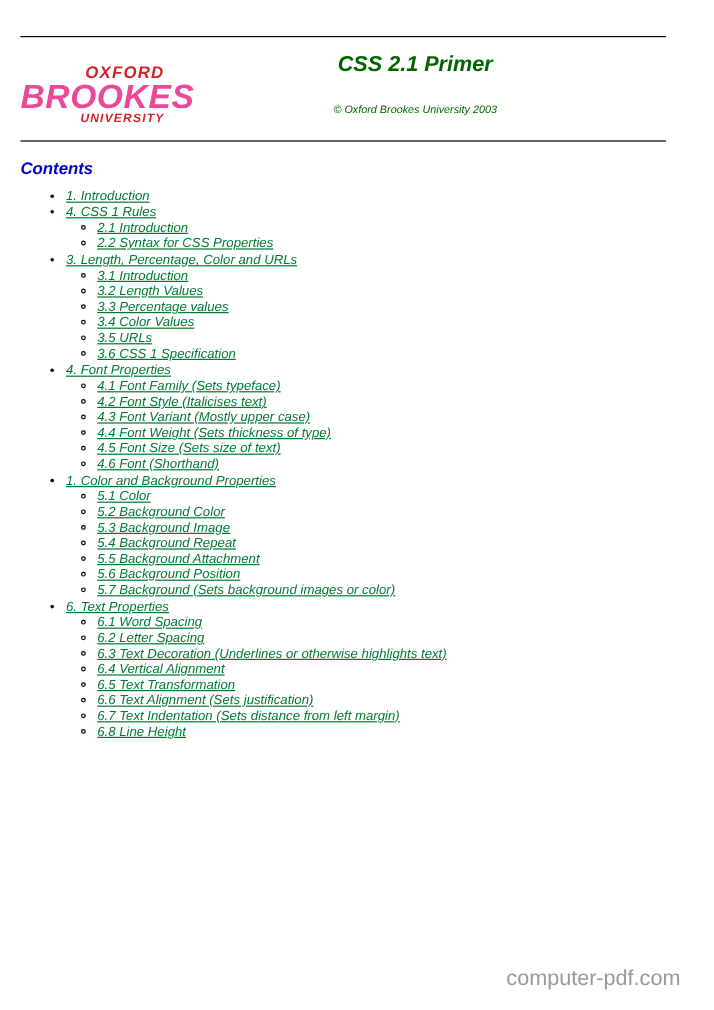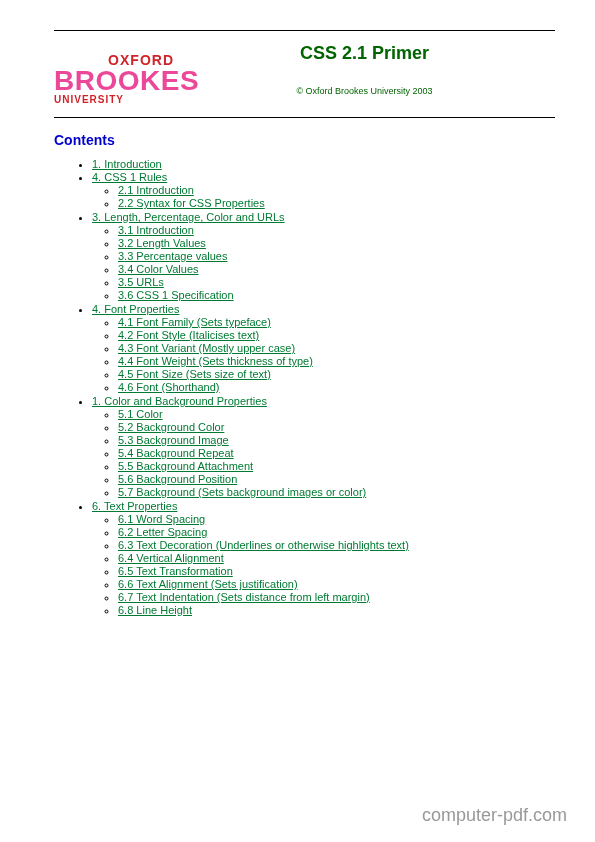--- a/index.html
+++ b/index.html
@@ -6,21 +6,22 @@
     margin: 0;
     padding: 0;
     font-family: Arial, Helvetica, sans-serif;
     background: #fff;
     width: 595px;
     height: 842px;
     position: relative;
     font-size: 11px;
   }
   .page {
-    padding: 30px 40px 20px 54px;
+    padding: 30px 40px 20px 17px;
+    font-style: italic;
   }
   hr.rule {
     border: none;
     border-top: 1px solid #000;
     margin: 0 0 10px 0;
   }
   .header {
     display: flex;
     align-items: flex-start;
     margin-bottom: 12px;
@@ -42,20 +43,21 @@
     font-weight: bold;
     font-size: 28px;
     letter-spacing: 0.5px;
     line-height: 1;
   }
   .logo-university {
     color: #d2232a;
     font-weight: bold;
     font-size: 10px;
     letter-spacing: 1px;
+    text-align: right;
     line-height: 1;
   }
   .title-area {
     flex: 1;
     text-align: center;
   }
   .title {
     color: #006400;
     font-weight: bold;
     font-size: 18px;

